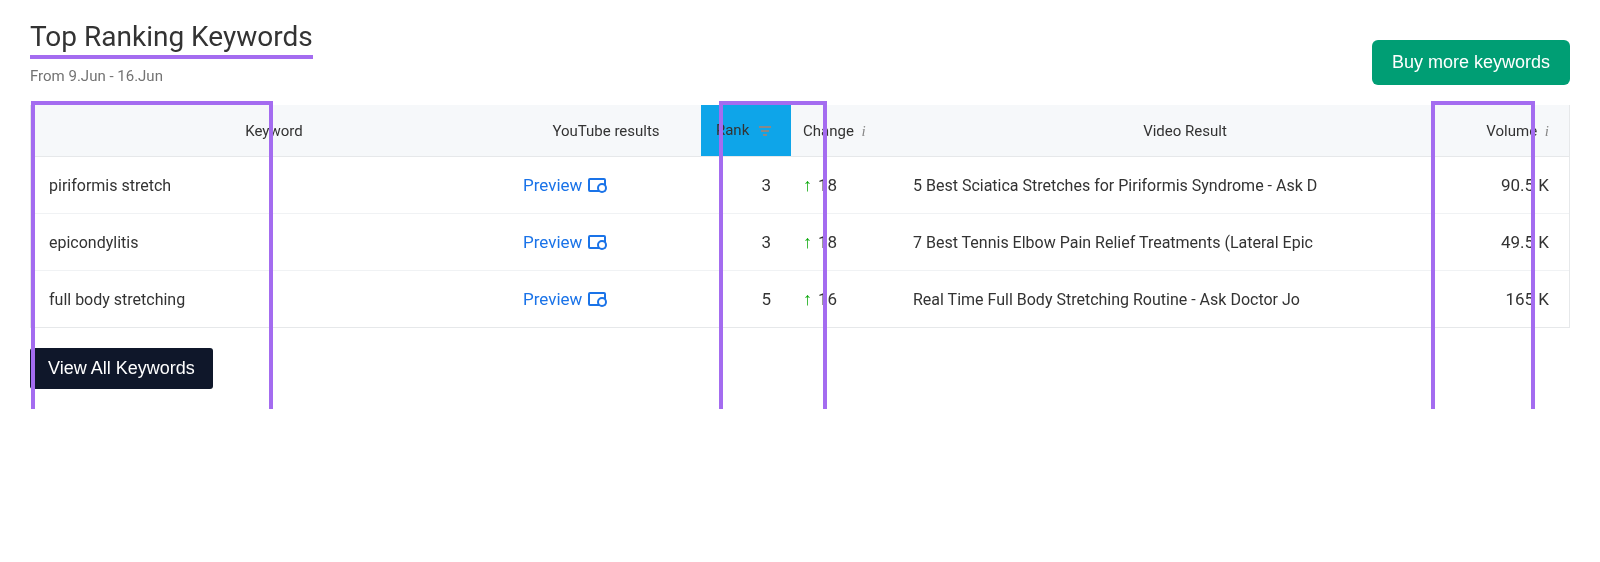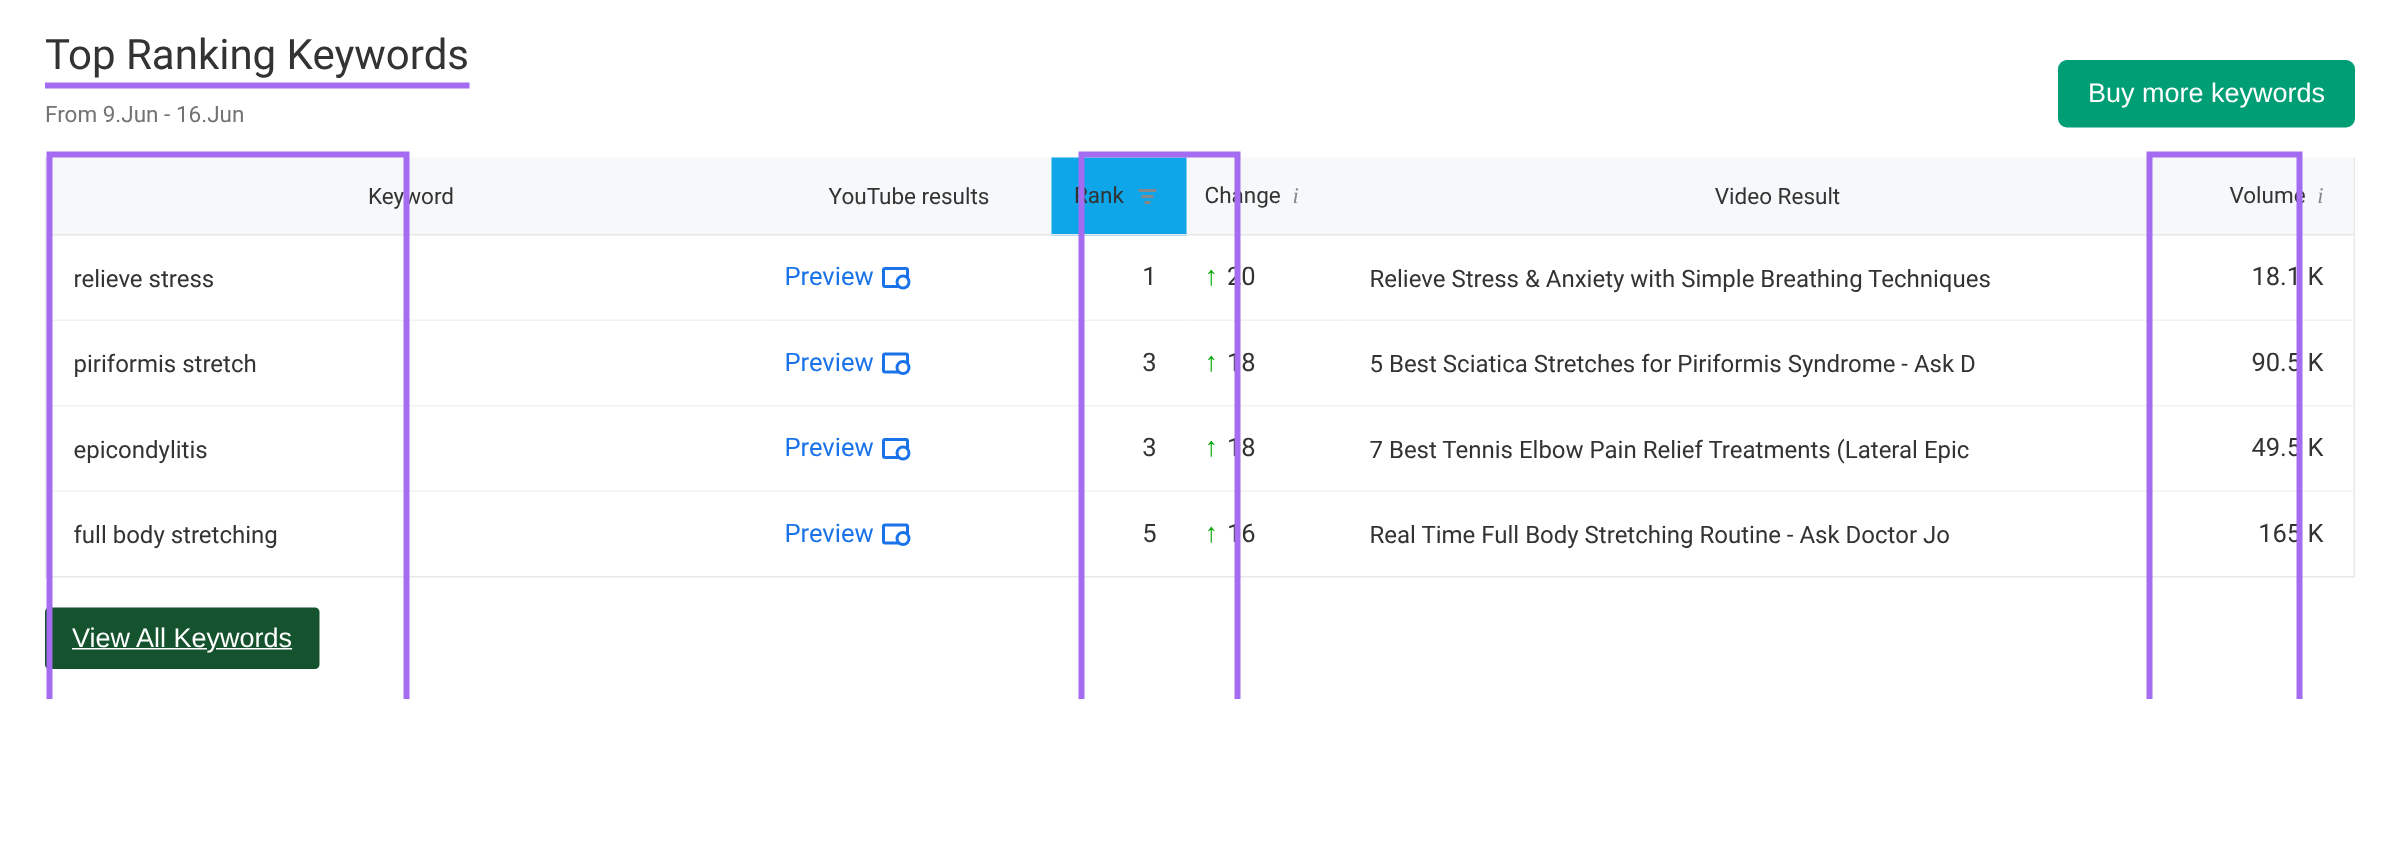--- a/index.html
+++ b/index.html
@@ -125,28 +125,27 @@
     vertical-align: middle;
   }
   .info-icon {
     font-style: italic;
     font-family: Georgia, serif;
     color: #888;
     font-size: 15px;
     margin-left: 4px;
   }
   .view-all-btn {
-    background: #14532d;
+    background: #0f172a;
     color: #fff;
     border: none;
     border-radius: 3px;
     padding: 10px 18px;
     font-size: 18px;
     cursor: pointer;
-    text-decoration: underline;
   }
   
   .overlay {
     position: absolute;
     border: 4px solid #a46cf0;
     pointer-events: none;
     z-index: 10;
   }
   .col-keyword { width: 480px; }
   .col-preview { width: 190px; }
@@ -198,38 +197,20 @@
         </th>
         <th><span>Video Result</span></th>
         <th class="volume-col">
           <span>Volume</span>
           <span class="info-icon">i</span>
         </th>
       </tr>
     </thead>
     <tbody>
       <tr>
-        <td class="keyword-cell">relieve stress</td>
-        <td class="preview-cell">
-          <span class="preview-link">
-            <span>Preview</span>
-            <span class="preview-icon"></span>
-          </span>
-        </td>
-        <td class="rank-cell">1</td>
-        <td class="change-cell">
-          <span class="change-up">
-            <span class="arrow-up">↑</span>
-            <span class="change-val">20</span>
-          </span>
-        </td>
-        <td class="video-cell">Relieve Stress &amp; Anxiety with Simple Breathing Techniques</td>
-        <td class="volume-cell">18.1 K</td>
-      </tr>
-      <tr>
         <td class="keyword-cell">piriformis stretch</td>
         <td class="preview-cell">
           <span class="preview-link">
             <span>Preview</span>
             <span class="preview-icon"></span>
           </span>
         </td>
         <td class="rank-cell">3</td>
         <td class="change-cell">
           <span class="change-up">

